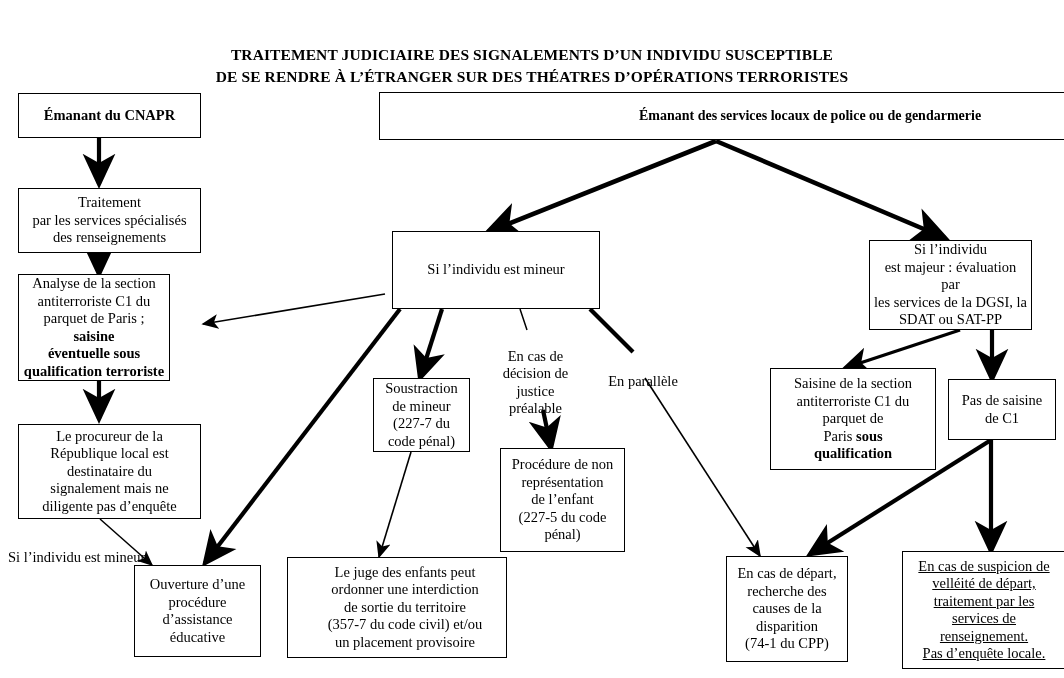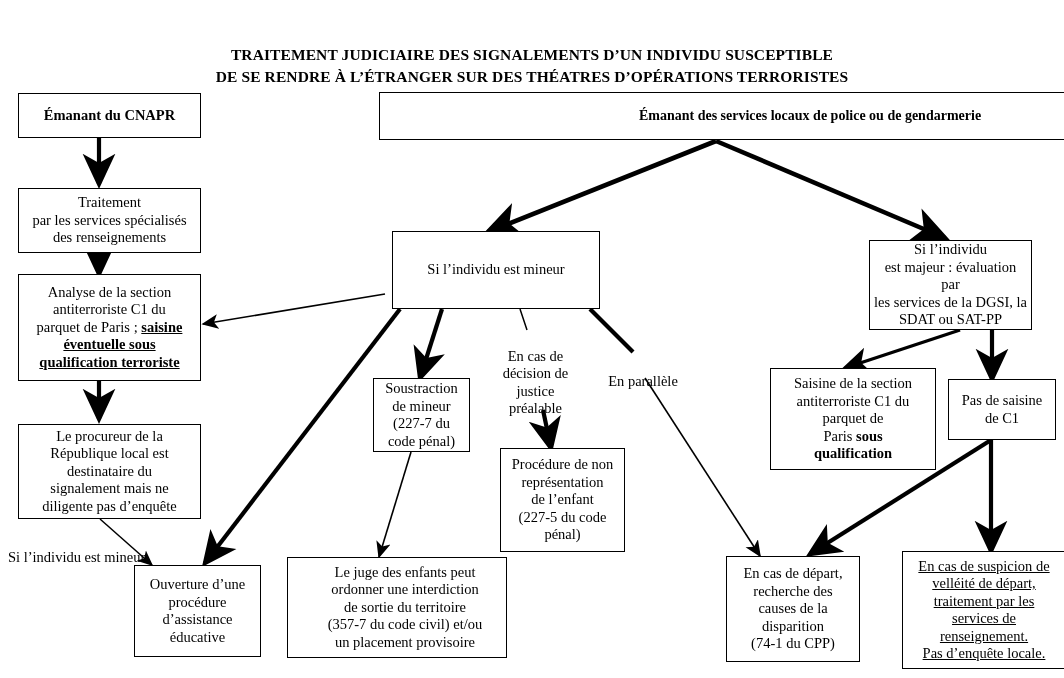--- a/index.html
+++ b/index.html
@@ -131,25 +131,25 @@
   <div class="box bold" style="left:369px; top:92px; width:822px; height:48px; font-size:14px;padding-left:44px;">
     <span class="inner">Émanant des services locaux de police ou de gendarmerie</span>
   </div>
 
   <div class="box" style="left:8px; top:188px; width:183px; height:65px; white-space:pre-line;">
     <span class="inner">Traitement
 par les services spécialisés
 des renseignements</span>
   </div>
 
-  <div class="box" style="left:8px; top:274px; width:183px; height:107px;">
+  <div class="box" style="left:8px; top:274px; width:152px; height:107px;">
     <span class="inner">
       <span style="white-space:pre-line;">Analyse de la section
 antiterroriste C1 du
-parquet de Paris ; </span><b style="white-space:pre-line;text-decoration:underline;">saisine
+parquet de Paris ; </span><b style="white-space:pre-line;">saisine
 éventuelle sous
 qualification terroriste</b>
     </span>
   </div>
 
   <div class="box" style="left:8px; top:424px; width:183px; height:95px; white-space:pre-line;">
     <span class="inner">Le procureur de la
 République local est
 destinataire du
 signalement mais ne
@@ -220,21 +220,21 @@
 Paris </span><b style="white-space:pre-line;">sous
 qualification</b>
     </span>
   </div>
 
   <div class="box" style="left:938px; top:379px; width:108px; height:61px; white-space:pre-line;">
     <span class="inner">Pas de saisine
 de C1</span>
   </div>
 
-  <div class="box" style="left:716px; top:556px; width:134px; height:106px; white-space:pre-line;text-align:center;">
+  <div class="box" style="left:716px; top:556px; width:122px; height:106px; white-space:pre-line;text-align:center;">
     <span class="inner">En cas de départ,
 recherche des
 causes de la
 disparition
 (74-1 du CPP)</span>
   </div>
 
   <div class="box" style="left:892px; top:551px; width:164px; height:118px; white-space:pre-line;text-decoration:underline;">
     <span class="inner">En cas de suspicion de
 velléité de départ,

